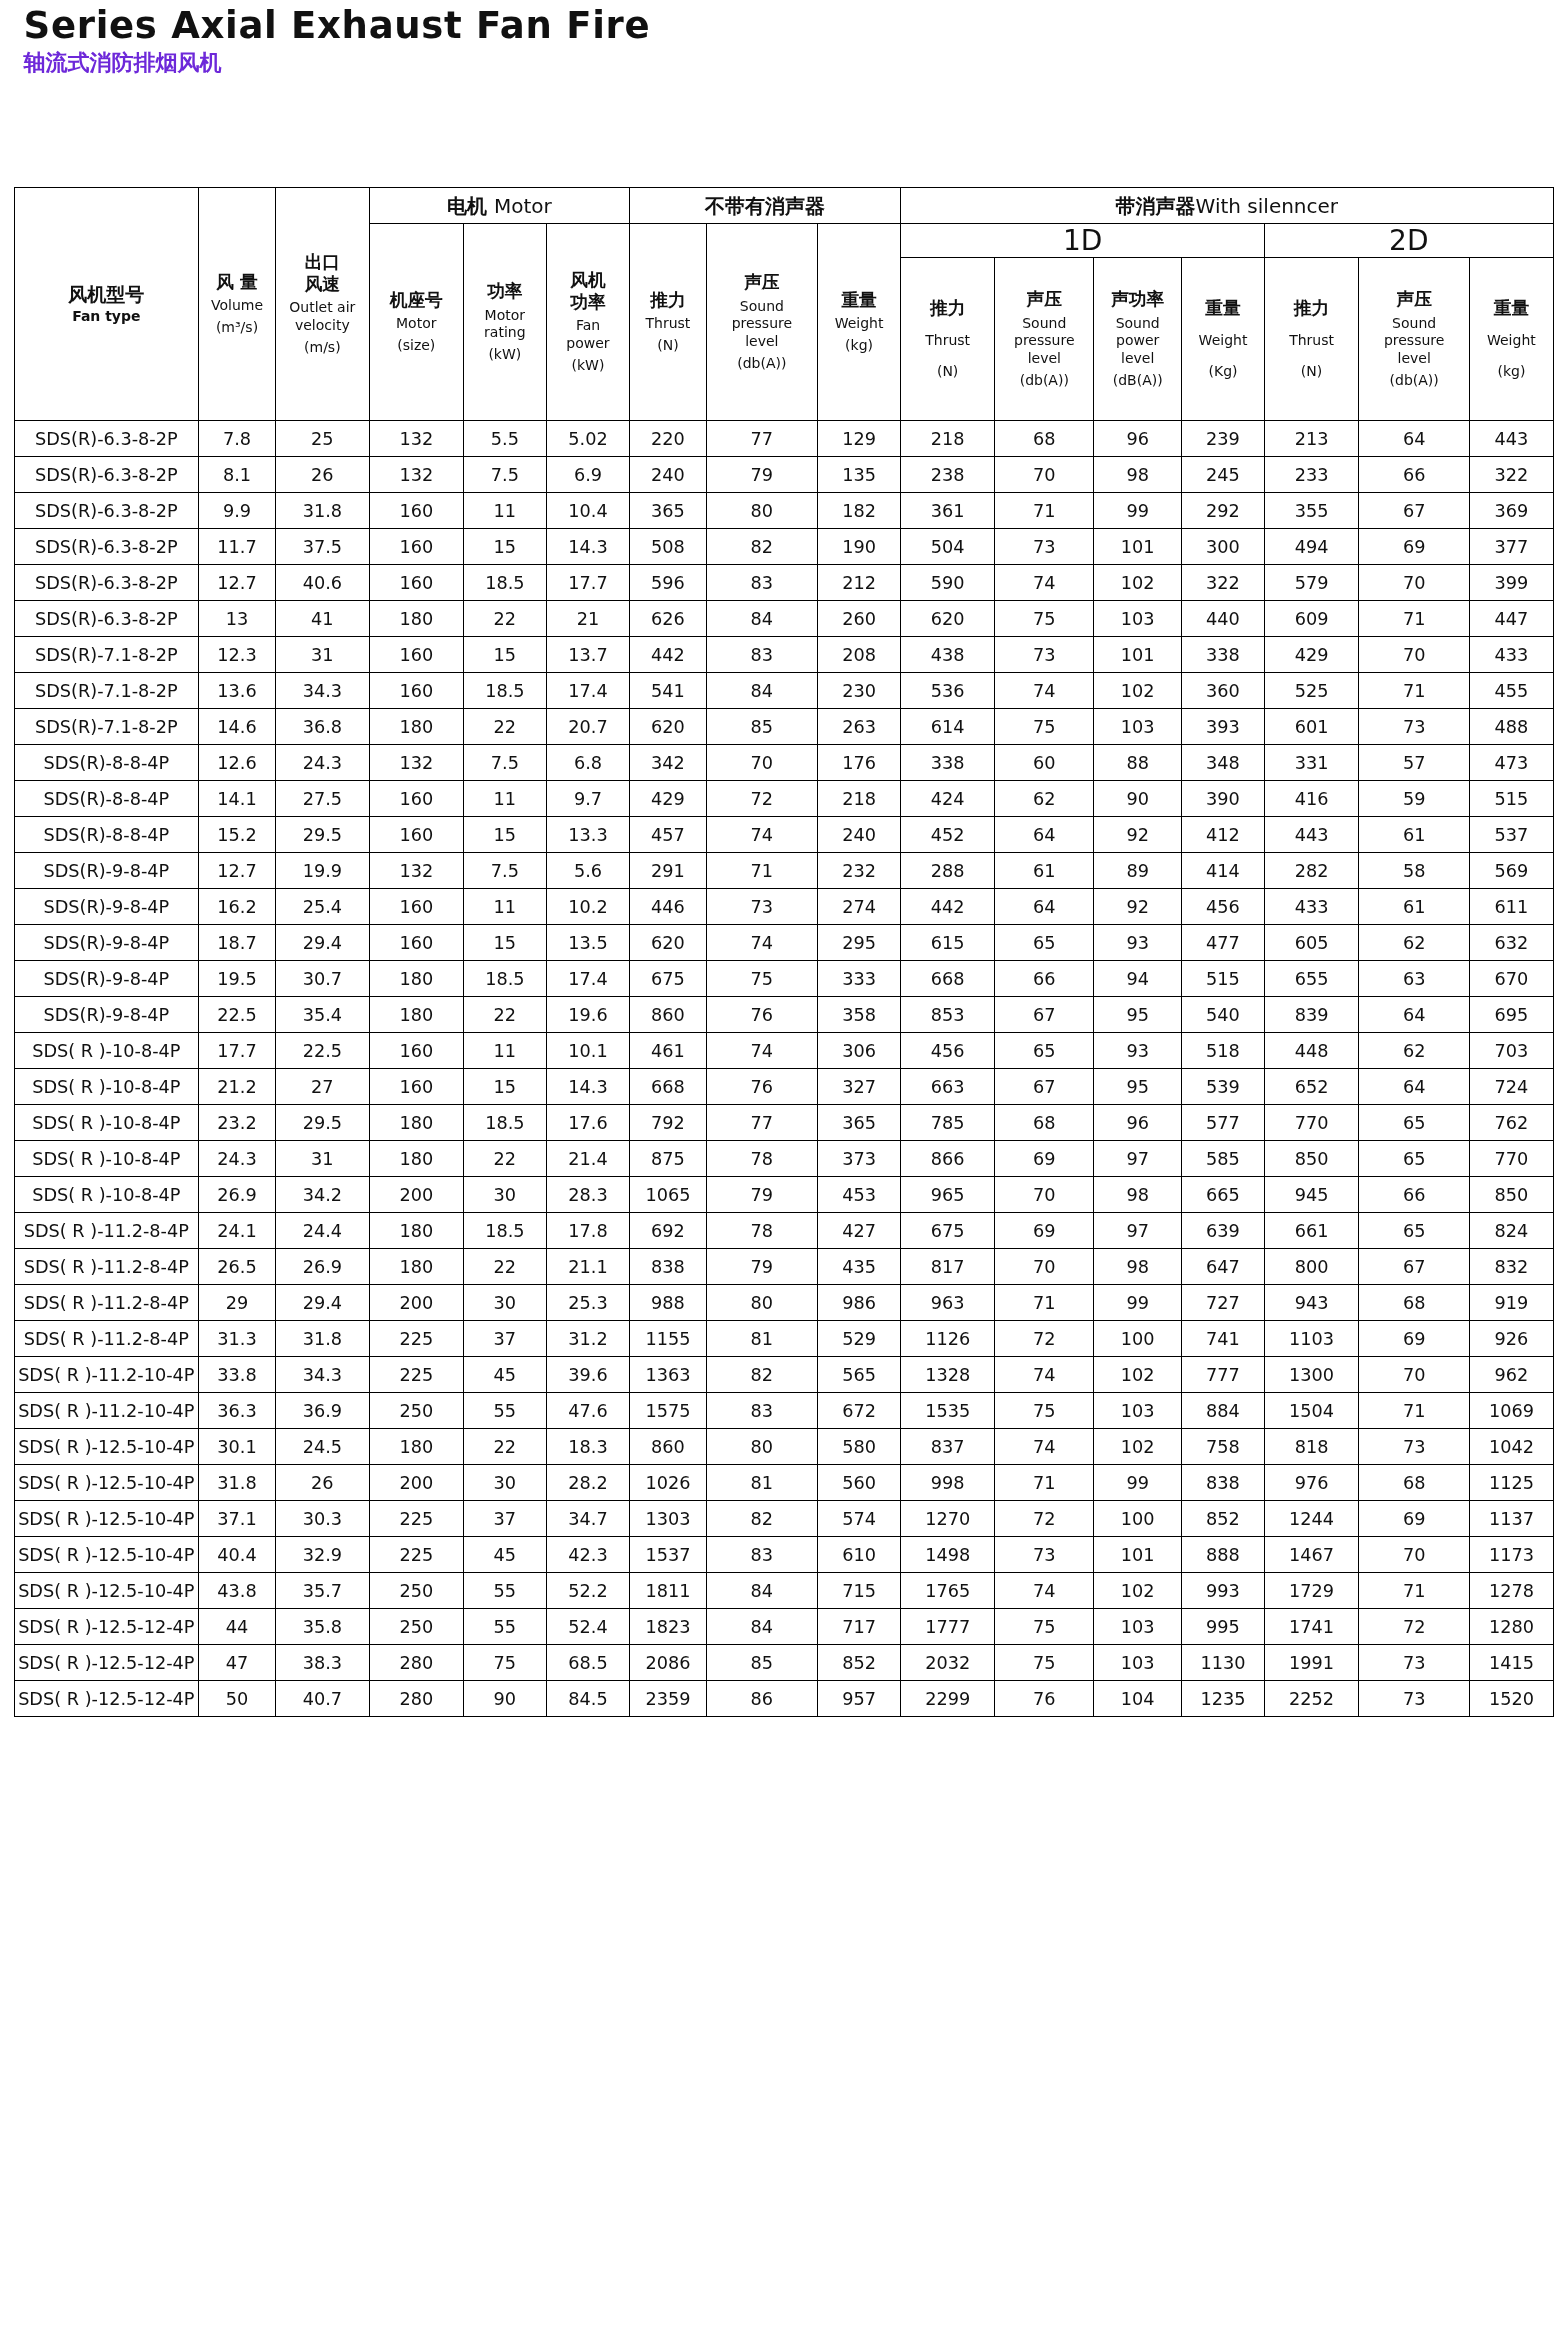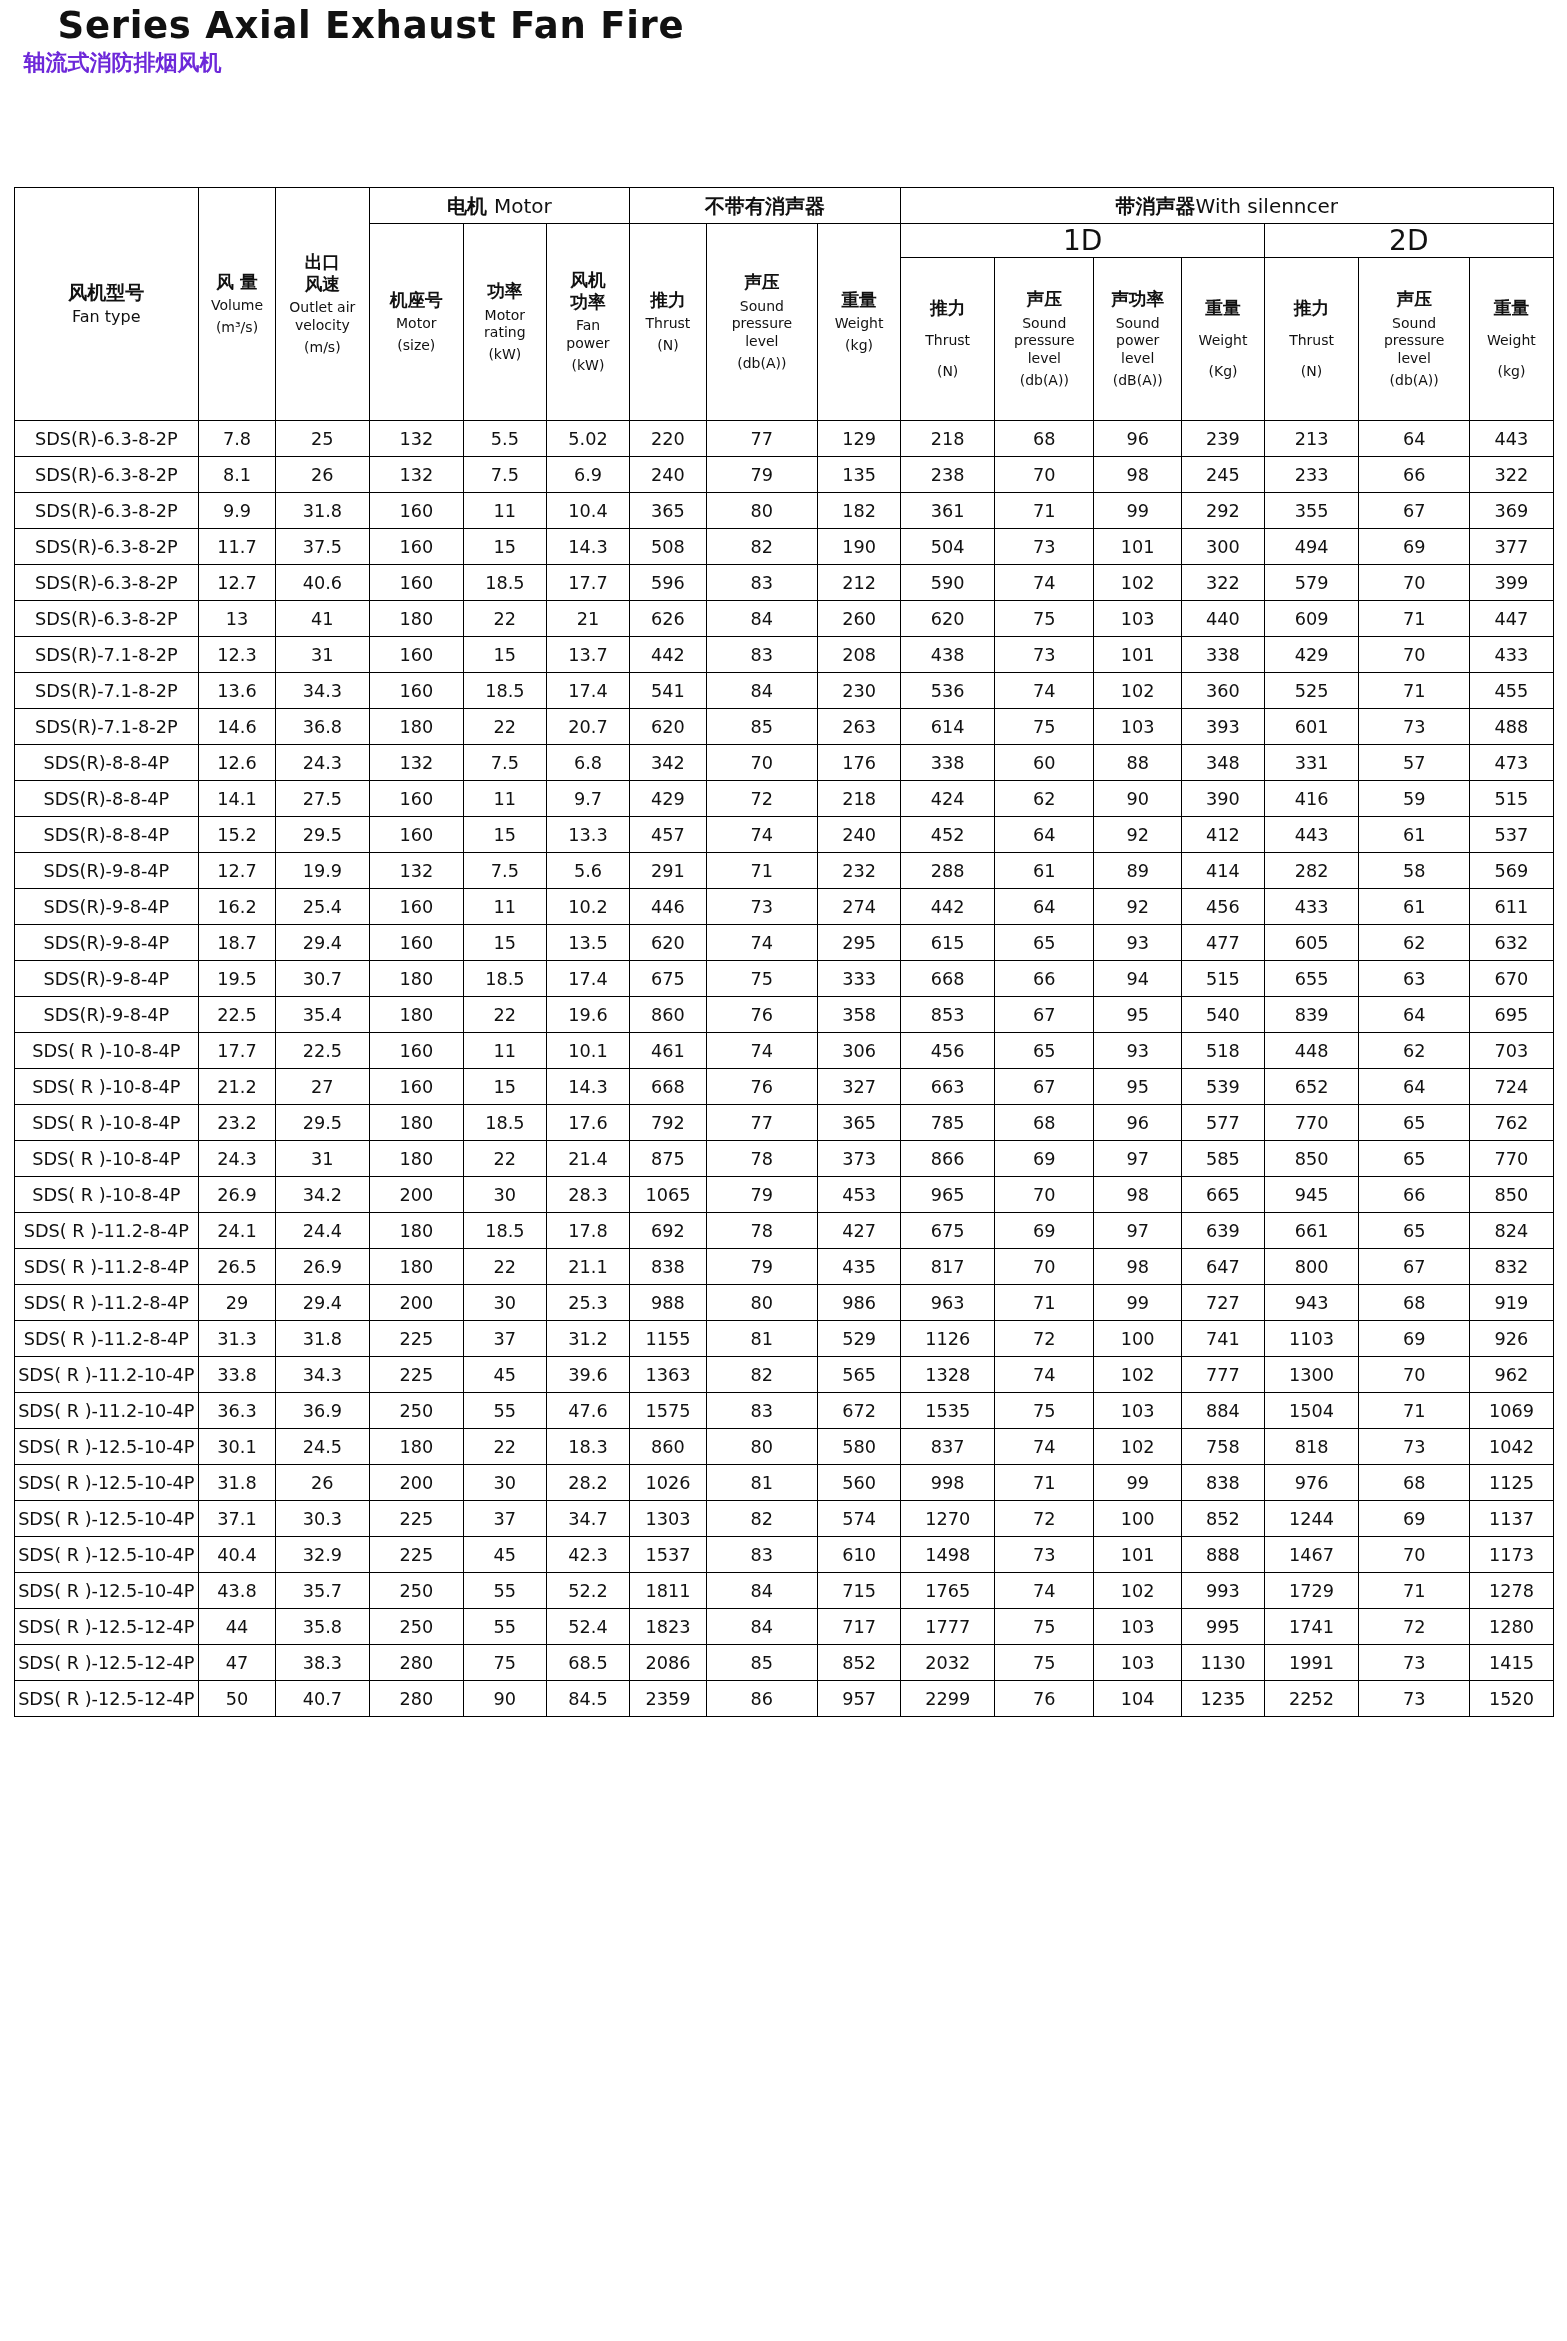--- a/index.html
+++ b/index.html
@@ -21,21 +21,20 @@
   .title-block {
     padding: 5.9px 0 0 10.3px;
   }
   .title-en {
     font-size: 37px;
     font-weight: bold;
     letter-spacing: 0.7px;
     line-height: 1.08;
     color: #111;
     font-family: "DejaVu Sans", "Liberation Sans", sans-serif;
-    margin-left: 34px;
   }
   .title-cn {
     font-size: 22px;
     font-weight: bold;
     line-height: 1.25;
     margin-top: 2.9px;
     color: #6d28d9;
   }
   .spacer {
     height: 111px;
@@ -88,22 +87,23 @@
     font-size: 14px;
     font-weight: normal;
     line-height: 1.25;
     display: block;
     margin-top: 4.4px;
   }
   .hcell.fantype .cn {
     font-size: 19px;
   }
   .hcell.fantype .en {
-    font-size: 16px;
+    font-size: 14px;
     margin-top: 3px;
+    font-weight: bold;
   }
   .hcell.tall-gap .en {
     margin-top: 13.3px;
   }
   .hcell.tall-gap .unit {
     margin-top: 13.3px;
   }
   
   tbody td {
     height: 35px;

